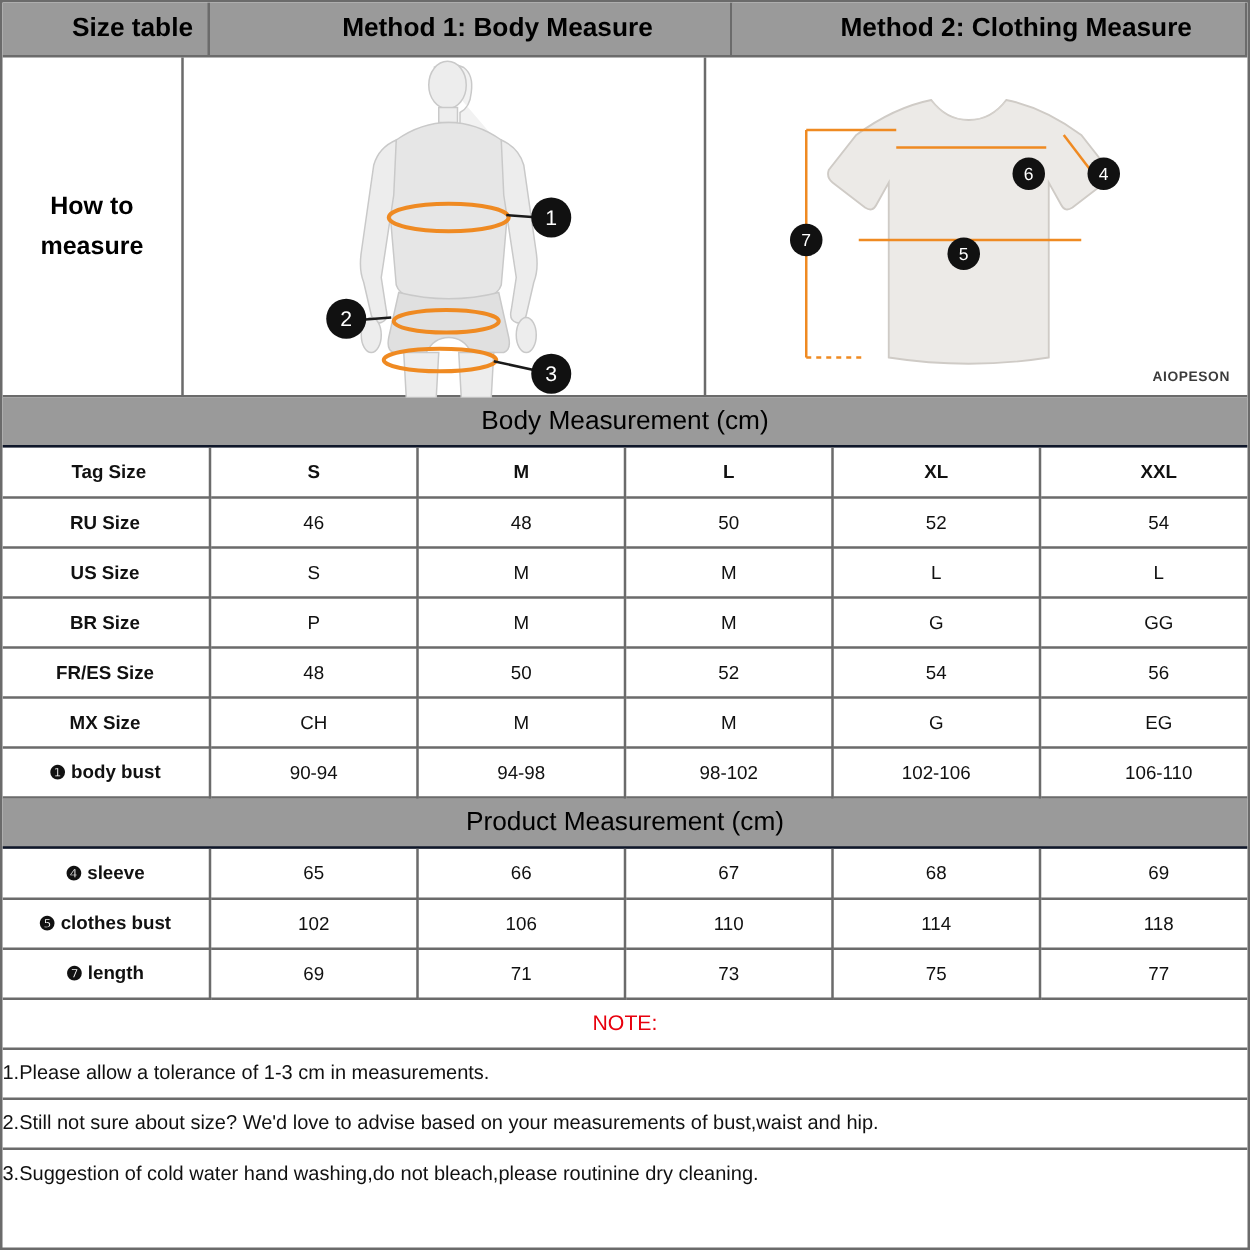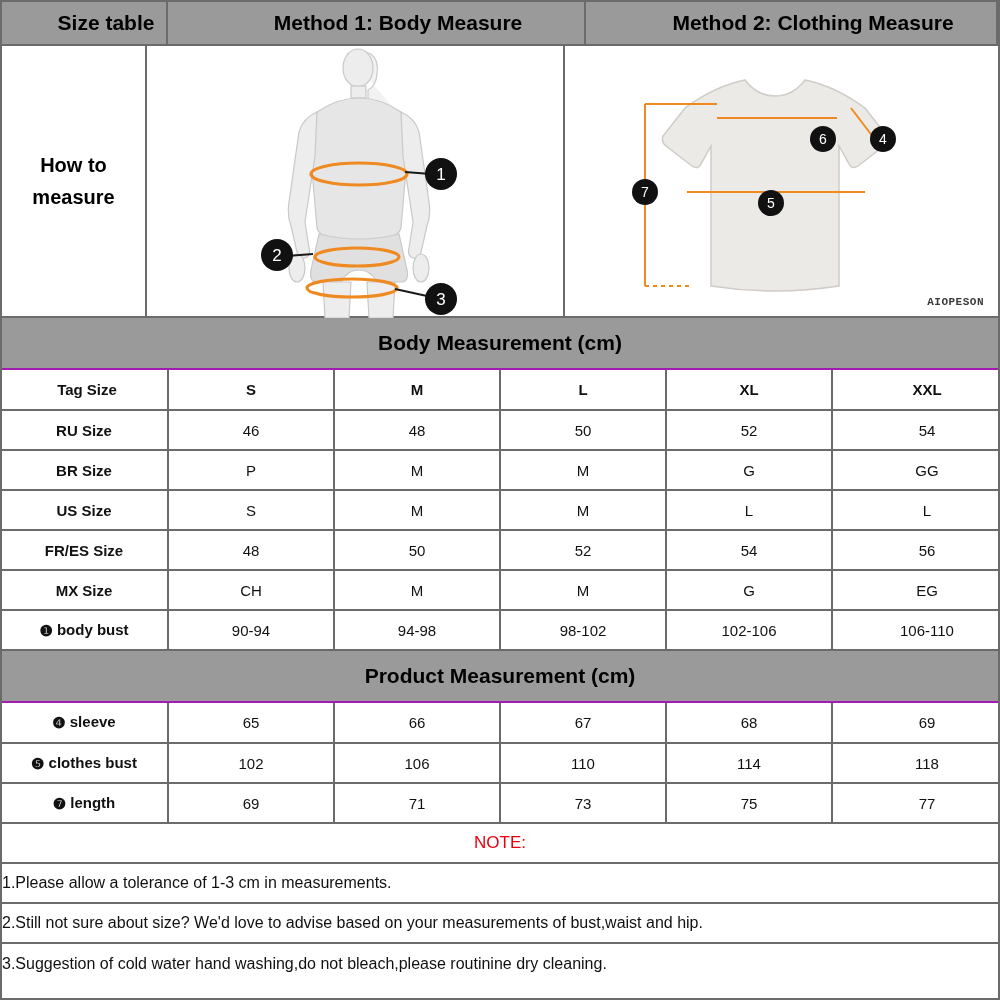--- a/index.html
+++ b/index.html
@@ -63,26 +63,26 @@
   }
   .illus-right {
     flex: 1;
     position: relative;
   }
   .illus-mid svg, .illus-right svg { display: block; }
 
   
   .section-bar {
     background: #9a9a9a;
-    border-bottom: 2px solid #a21caf;
-    height: 52px;
+    border-bottom: 2px solid #0f172a;
+    height: 40px;
     display: flex;
     align-items: center;
     justify-content: center;
-    font-weight: bold;
+    font-weight: normal;
     font-size: 21px;
     color: #000;
   }
 
   
   table.sz {
     width: 100%;
     border-collapse: collapse;
     table-layout: fixed;
     border-radius: 11px;
@@ -144,21 +144,20 @@
   .note-line.last { border-bottom: none; }
 
   .brandmark {
     position: absolute;
     right: 14px;
     bottom: 8px;
     font-size: 11px;
     font-weight: bold;
     letter-spacing: .5px;
     color: #3b3b3b;
-    font-family: Liberation Mono, monospace;
   }
 </style>
 </head>
 <body>
 
 <div id="page">
 
   <div class="top-head">
     <div class="cell th-size">Size table</div>
     <div class="cell th-m1">Method 1: Body  Measure</div>
@@ -277,34 +276,34 @@
         </tr>
         <tr>
           <td class="rowlabel">RU Size</td>
           <td>46</td>
           <td>48</td>
           <td>50</td>
           <td>52</td>
           <td>54</td>
         </tr>
         <tr>
+          <td class="rowlabel">US Size</td>
+          <td>S</td>
+          <td>M</td>
+          <td>M</td>
+          <td>L</td>
+          <td>L</td>
+        </tr>
+        <tr>
           <td class="rowlabel">BR Size</td>
           <td>P</td>
           <td>M</td>
           <td>M</td>
           <td>G</td>
           <td>GG</td>
-        </tr>
-        <tr>
-          <td class="rowlabel">US Size</td>
-          <td>S</td>
-          <td>M</td>
-          <td>M</td>
-          <td>L</td>
-          <td>L</td>
         </tr>
         <tr>
           <td class="rowlabel">FR/ES Size</td>
           <td>48</td>
           <td>50</td>
           <td>52</td>
           <td>54</td>
           <td>56</td>
         </tr>
         <tr>

